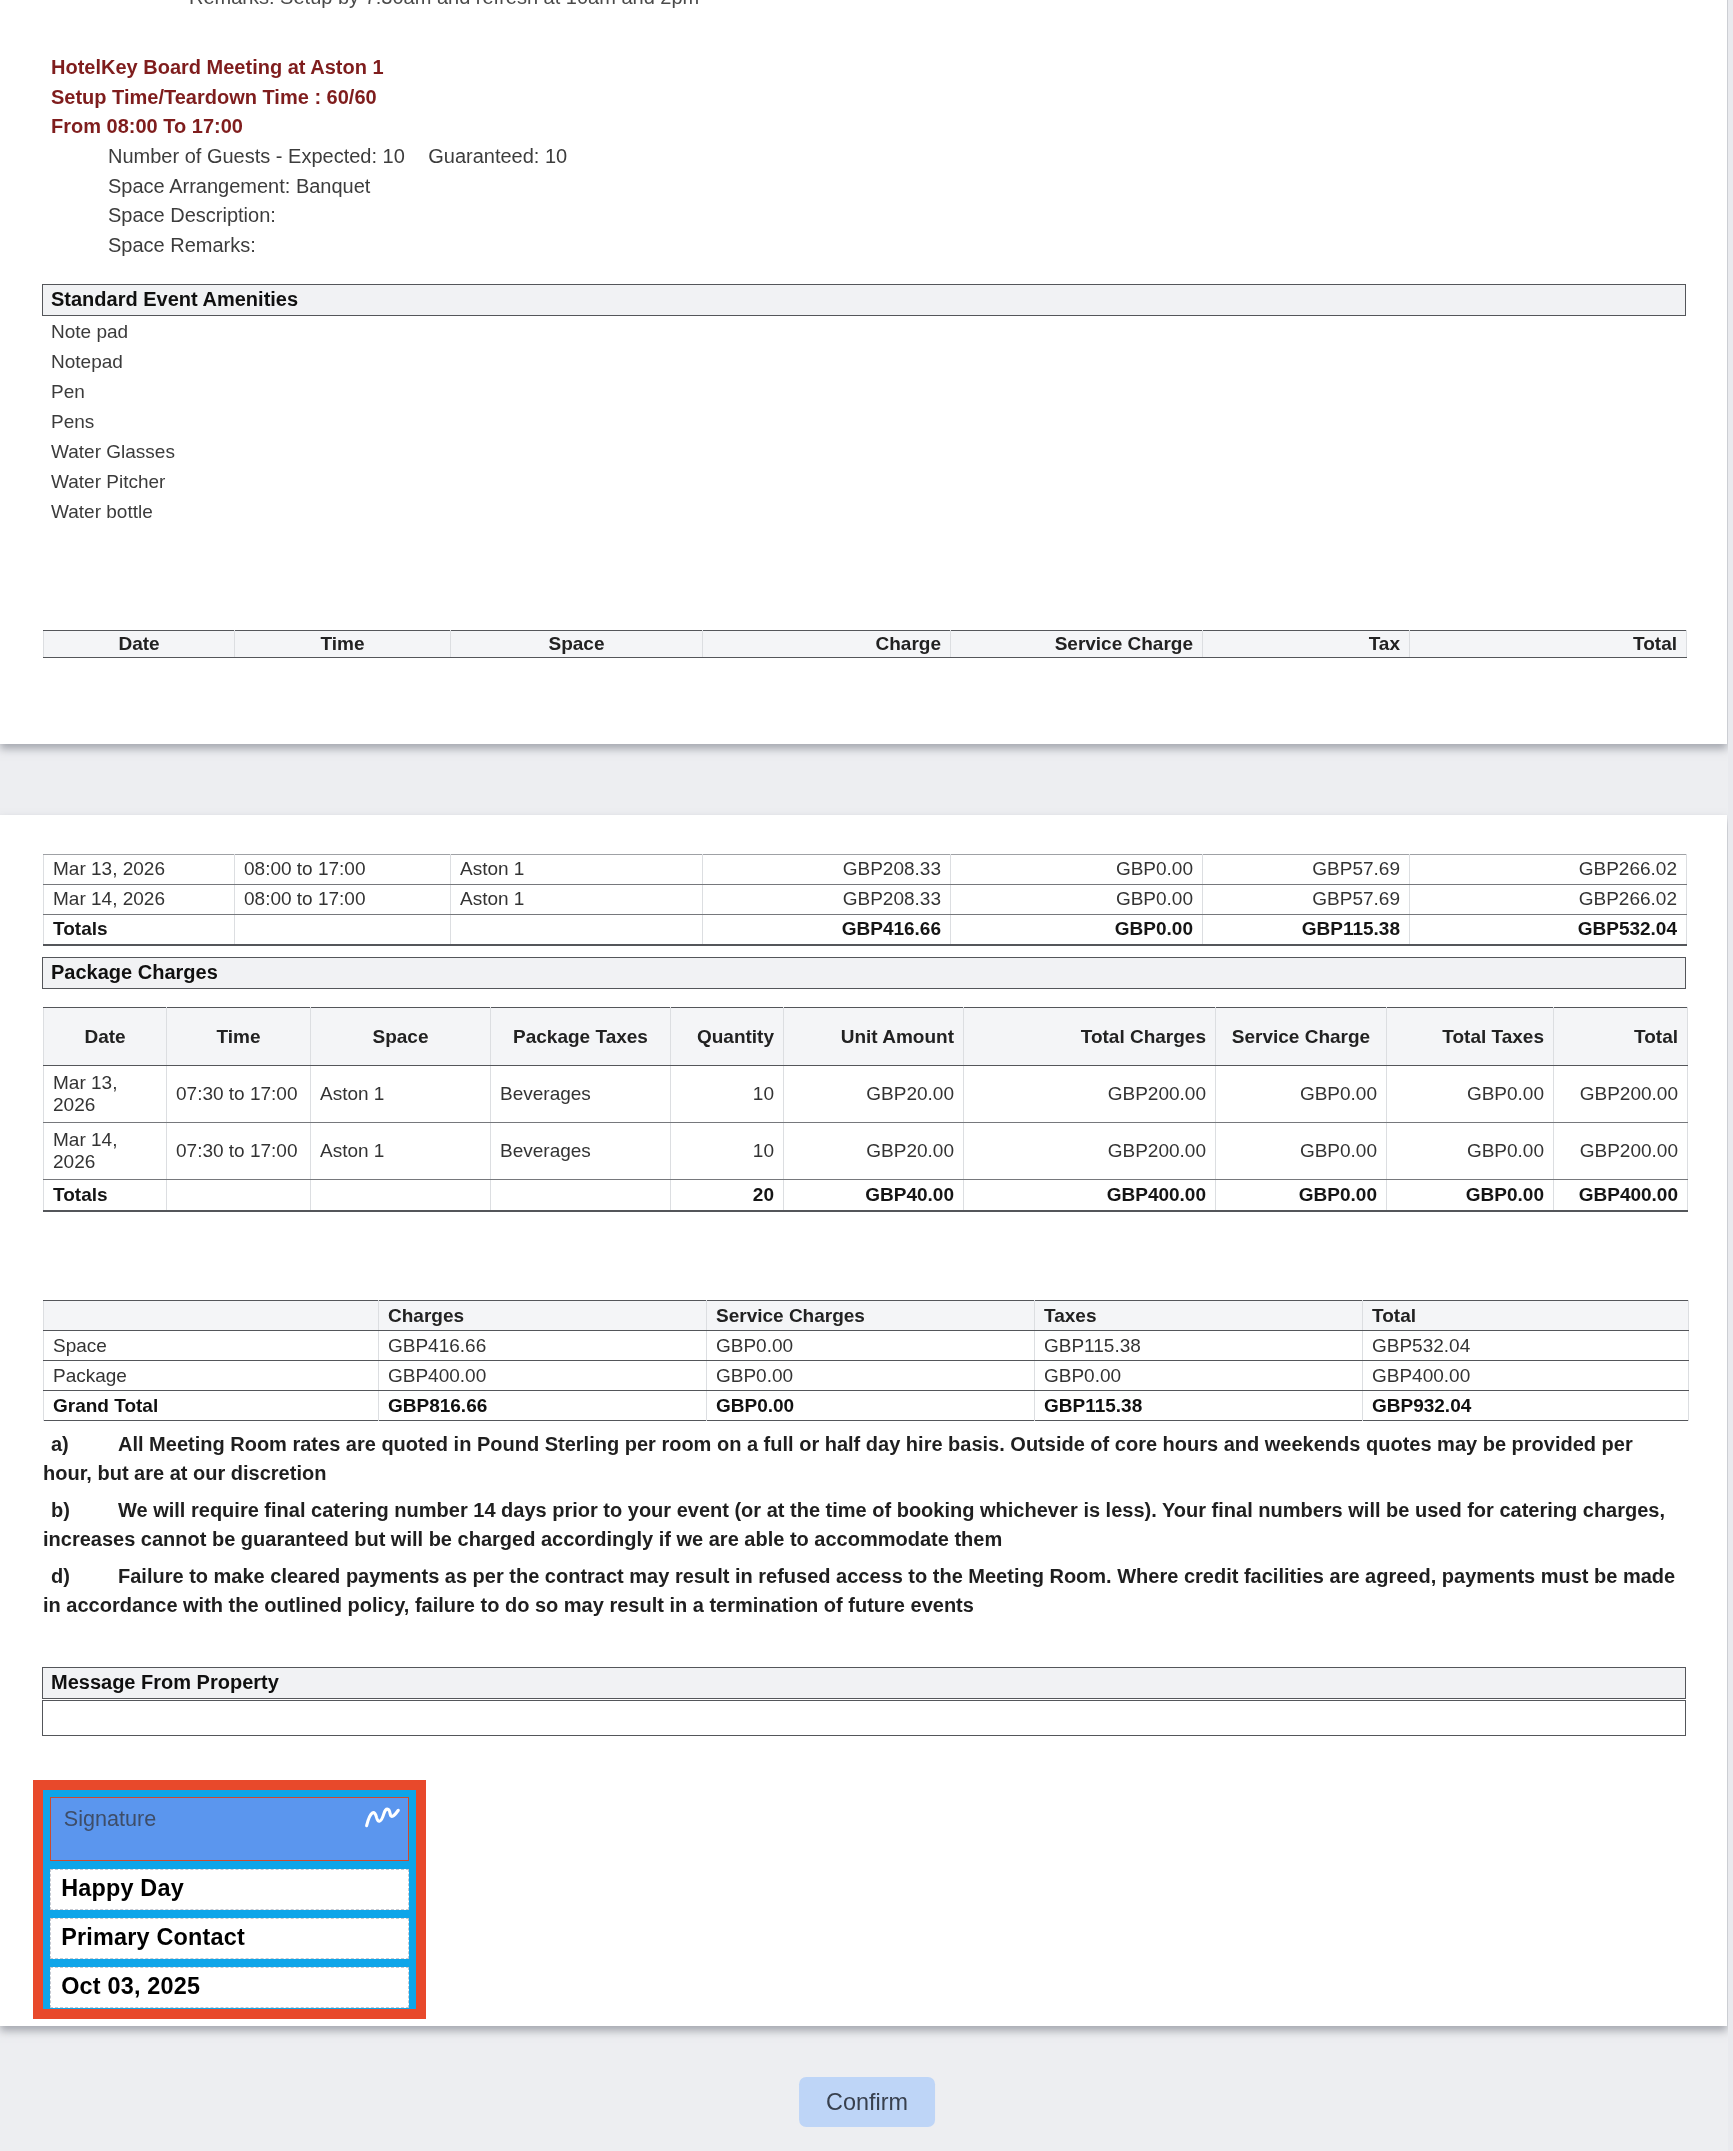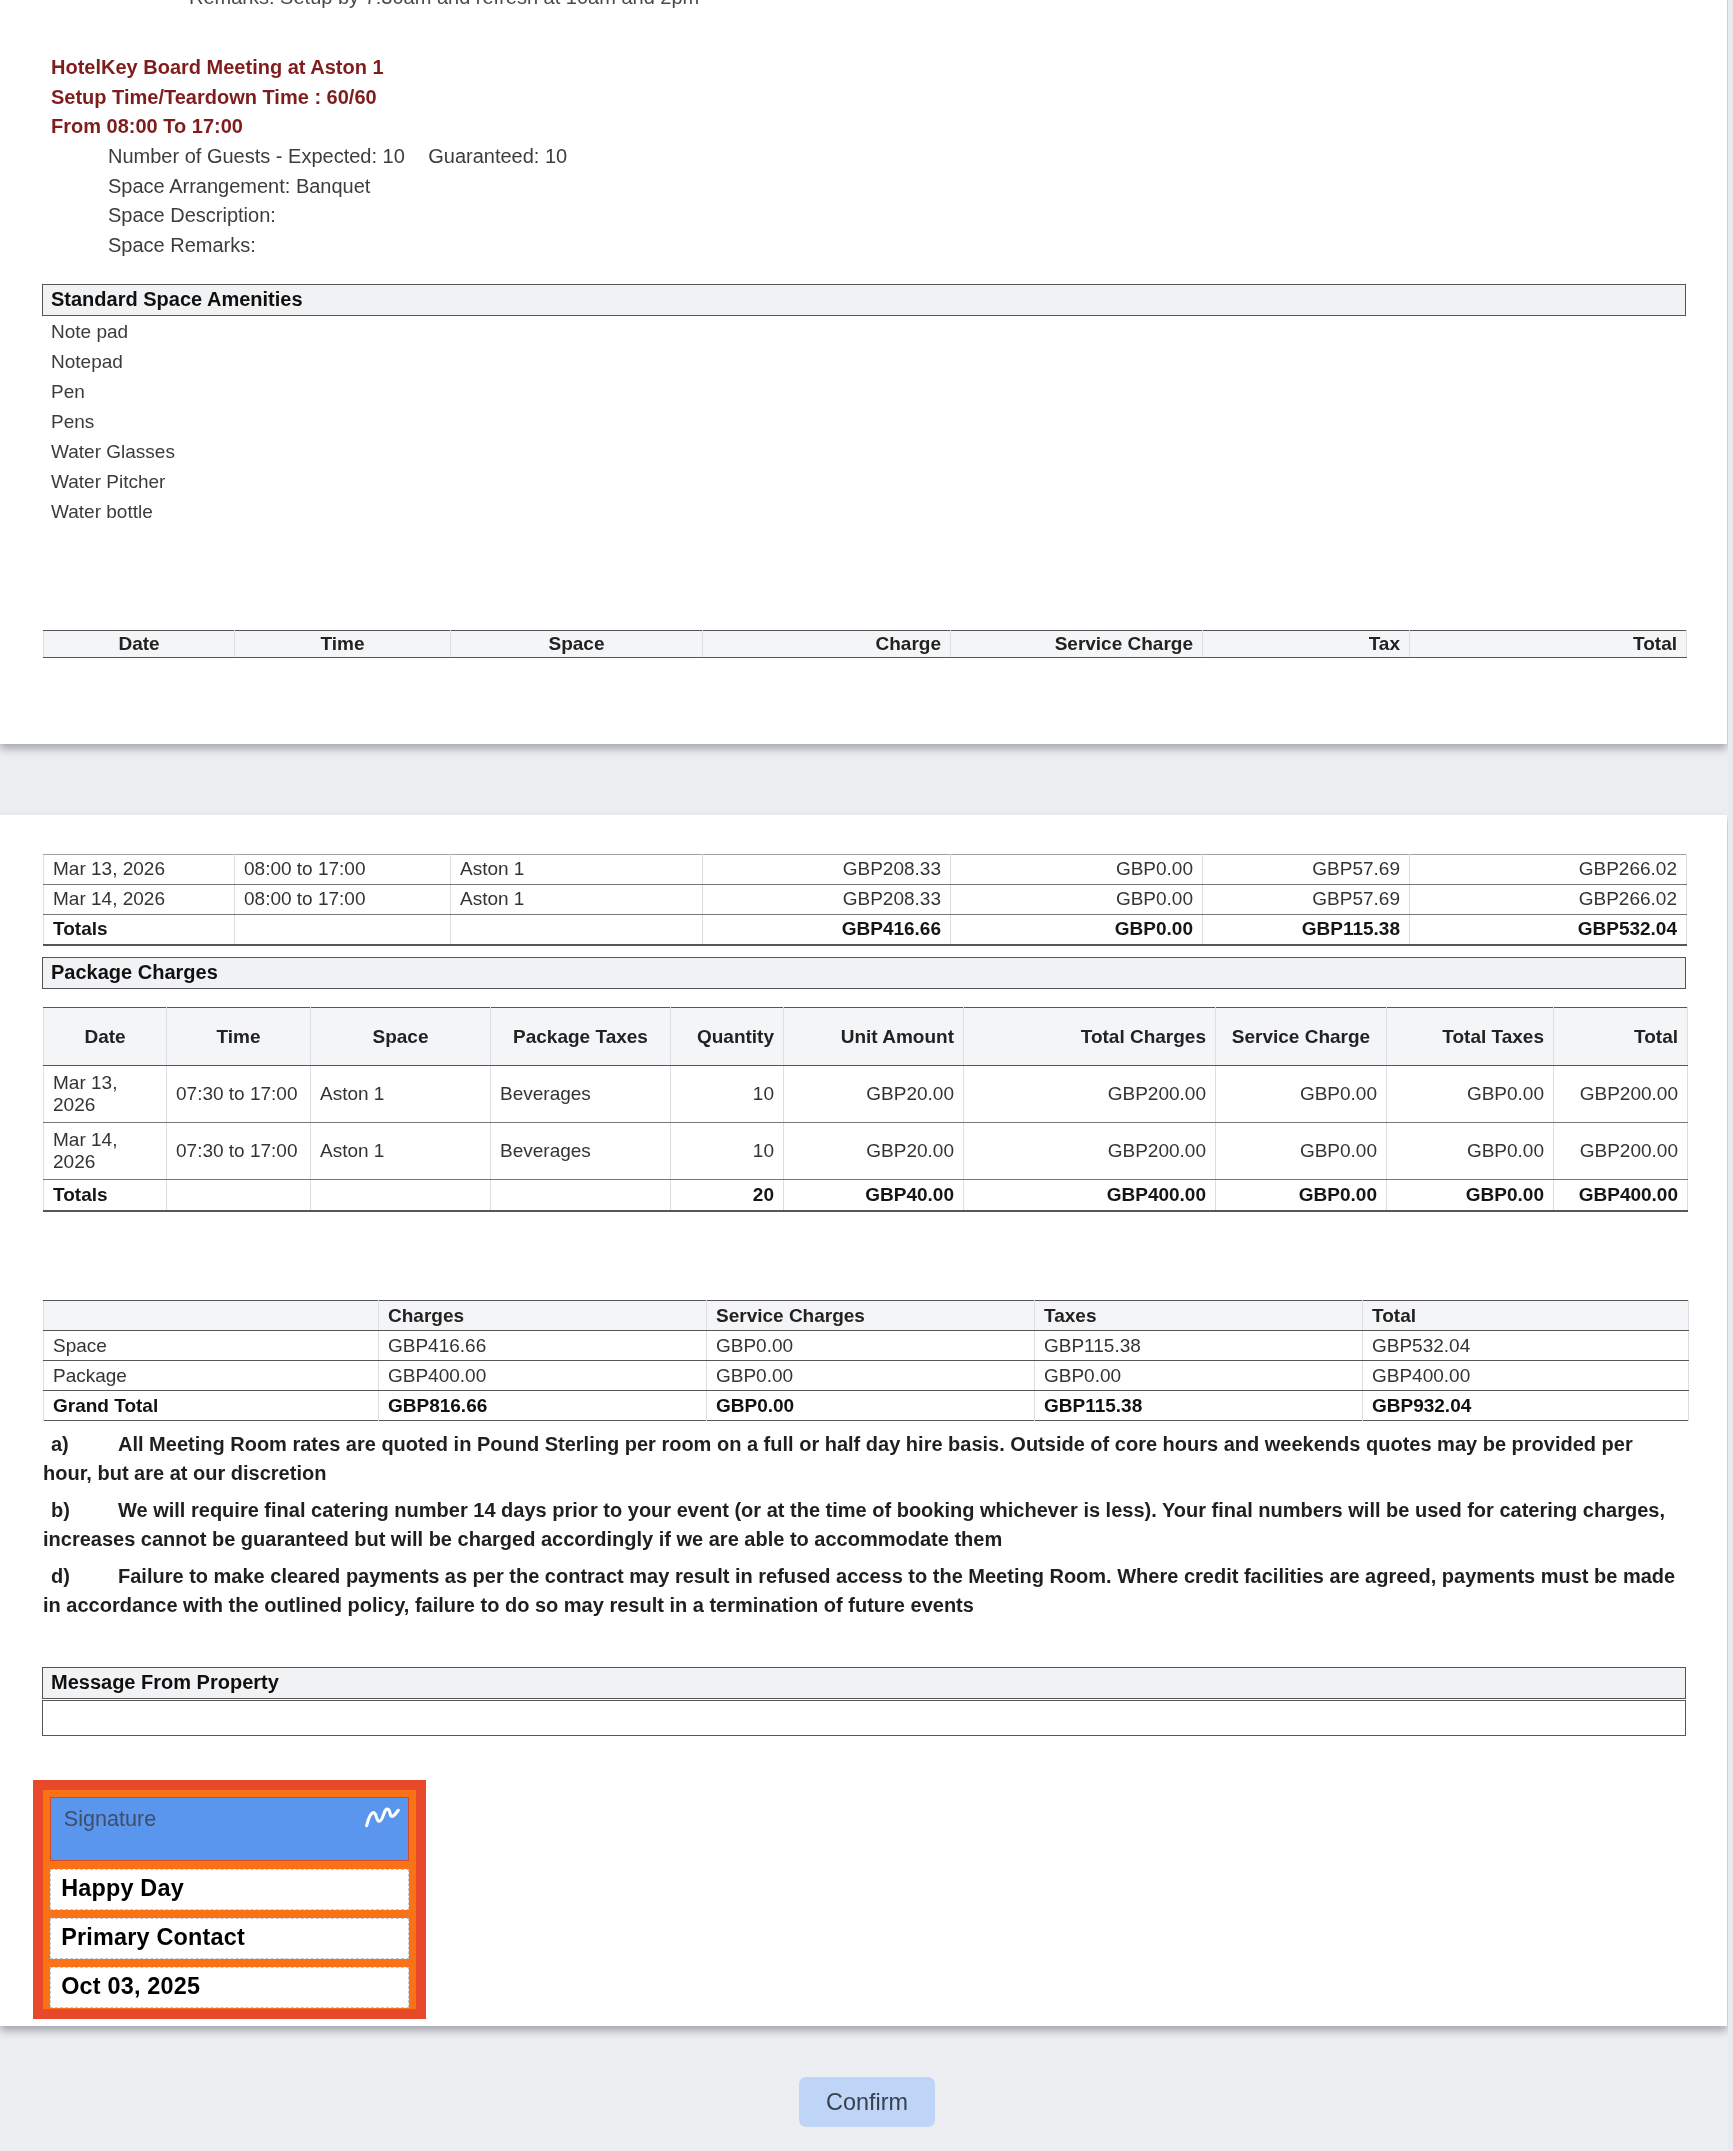--- a/index.html
+++ b/index.html
@@ -49,21 +49,21 @@
 
   .terms { position:absolute; left:43px; width:1644px; font-size:20px; font-weight:bold;
            color:#1f1f1f; line-height:29px; }
   .terms p { margin-bottom:8px; }
   .tlabel { display:inline-block; width:75px; padding-left:8px; }
 
   .msgempty { position:absolute; left:42px; width:1644px; height:36px; background:#fff;
               border:1.8px solid #54565a; }
 
   .sigframe { position:absolute; left:33px; top:965px; width:393px; height:239px;
-              border:10.8px solid #e8492b; background:#f97316; }
+              border:10.8px solid #e8492b; background:#0ea5e9; }
   .sigblue { position:relative; margin:7.2px 7.2px 0 7.2px; height:64px; background:#5b96ee;
              border:1.8px solid #cf4a2d; }
   .sigblue .siglabel { position:absolute; left:12.6px; top:8px; font-size:21.6px; color:#3e4d68; }
   .sigblue svg { position:absolute; right:7.2px; top:4.5px; }
   .sigfield { margin:8px 7.2px 0 7.2px; height:41px; border:1.8px dashed #c4c8d0; background:#fff;
               font-size:23.4px; font-weight:bold; color:#000; line-height:37px; padding-left:10px;
               letter-spacing:0.2px; }
 
   .confirmbtn { position:absolute; top:2077px; left:50%; transform:translateX(-50%);
                 background:#bed5f7; border:none; border-radius:7.2px; padding:11.7px 27px;
@@ -79,21 +79,21 @@
       <div class="clipline">Remarks: Setup by 7:30am and refresh at 10am and 2pm</div>
 
       <div class="bline" style="top:56px;">HotelKey Board Meeting at Aston 1</div>
       <div class="bline" style="top:86px;">Setup Time/Teardown Time : 60/60</div>
       <div class="bline" style="top:115px;">From 08:00 To 17:00</div>
       <div class="dline" style="top:145px;"><span>Number of Guests - Expected: 10</span><span class="gap2">Guaranteed: 10</span></div>
       <div class="dline" style="top:175px;">Space Arrangement: Banquet</div>
       <div class="dline" style="top:204px;">Space Description:</div>
       <div class="dline" style="top:234px;">Space Remarks:</div>
 
-      <div class="secbox" style="top:284px;">Standard Space Amenities</div>
+      <div class="secbox" style="top:284px;">Standard Event Amenities</div>
       <div class="alist" style="top:317px;">
         <div>Note pad</div>
         <div>Notepad</div>
         <div>Pen</div>
         <div>Pens</div>
         <div>Water Glasses</div>
         <div>Water Pitcher</div>
         <div>Water bottle</div>
       </div>
 

